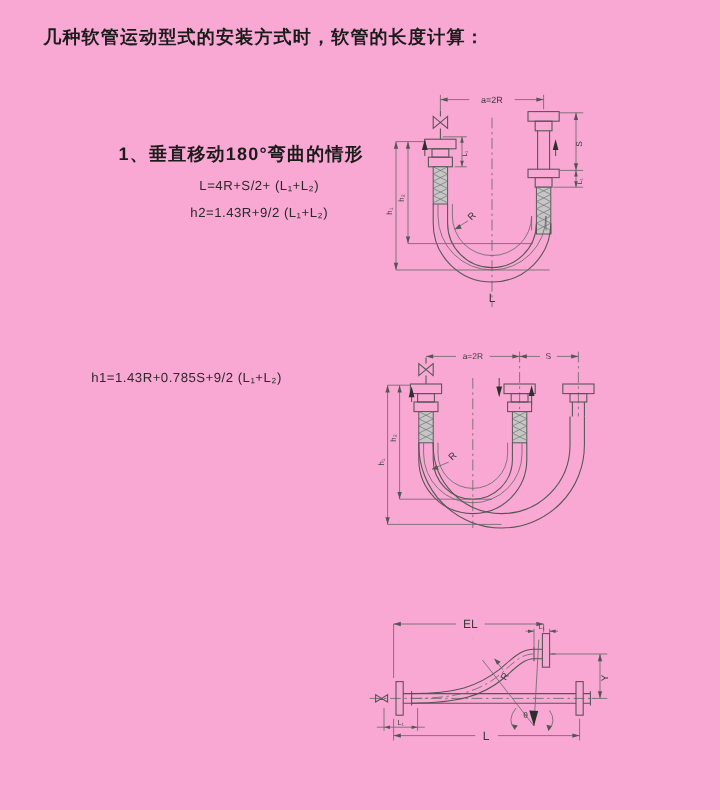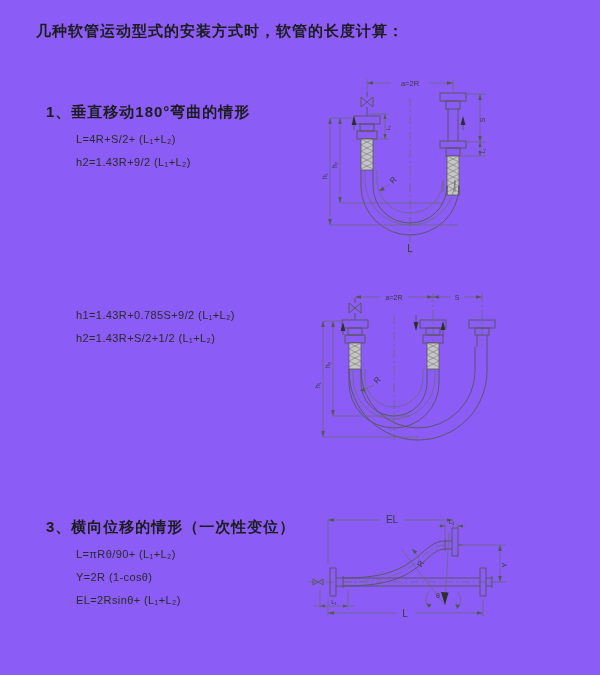--- a/index.html
+++ b/index.html
@@ -3,30 +3,30 @@
 <meta charset="utf-8">
 <style>
   html,body{margin:0;padding:0;}
   body{
     width:600px;height:675px;
     background:#fffefb;
     font-family:"Liberation Sans","DejaVu Sans",sans-serif;
     color:#242424;
     overflow:hidden;
   }
-  .page{position:relative;width:600px;height:675px;background:#8b5cf6;}
+  .page{position:relative;width:600px;height:675px;background:#f9a8d4;}
   .title{
     position:absolute;left:36px;top:22px;
     font-size:15px;font-weight:700;letter-spacing:1px;color:#1c1c1c;
     white-space:nowrap;
   }
   .sec{position:absolute;left:46px;width:310px;}
   .sec-heading{font-size:15px;font-weight:700;letter-spacing:1px;color:#1c1c1c;white-space:nowrap;}
   .formula{margin-left:30px;margin-top:11px;font-size:11px;font-weight:400;color:#2a2a2a;letter-spacing:.4px;white-space:nowrap;}
-  #sec1{top:103px;}
+  #sec1{top:119px;text-align:center;}
   #sec2{top:298px;}
   #sec3{top:518px;}
   svg.diagram{position:absolute;}
   #d1{left:310px;top:70px;width:280px;height:190px;}
   #d2{left:310px;top:285px;width:290px;height:180px;}
   #d3{left:300px;top:505px;width:300px;height:160px;}
   svg .ln{stroke:#565656;stroke-width:0.9;fill:none;}
   svg .thin{stroke:#6a6a6a;stroke-width:0.7;fill:none;}
   svg .cl{stroke:#6a6a6a;stroke-width:0.7;fill:none;stroke-dasharray:9 3 2 3;}
   svg .ah{fill:#555;stroke:none;}
@@ -43,29 +43,22 @@
   <div class="title">几种软管运动型式的安装方式时，软管的长度计算：</div>
 
   <div class="sec" id="sec1">
     <div class="sec-heading">1、垂直移动180°弯曲的情形</div>
     <div class="formula">L=4R+S/2+ (L₁+L₂)</div>
     <div class="formula">h2=1.43R+9/2 (L₁+L₂)</div>
   </div>
 
   <div class="sec" id="sec2">
     <div class="formula">h1=1.43R+0.785S+9/2 (L₁+L₂)</div>
-    <div class="formula">h2=1.43R+S/2+1/2 (L₁+L₂)</div>
   </div>
 
-  <div class="sec" id="sec3">
-    <div class="sec-heading">3、横向位移的情形（一次性变位）</div>
-    <div class="formula">L=πRθ/90+ (L₁+L₂)</div>
-    <div class="formula">Y=2R (1-cosθ)</div>
-    <div class="formula">EL=2Rsinθ+ (L₁+L₂)</div>
-  </div>
 
   <svg class="diagram" id="d1" viewBox="0 0 280 190">
     <path class="cl" d="M100,28 V186"></path>
 
     <g>
       <path class="ln" d="M51,27 L51,37 L57,32 Z M63,27 L63,37 L57,32 Z M57,37 V46 M57,27 V22"></path>
     </g>
 
     <g>
       <rect class="ln" x="44" y="46" width="26" height="8"></rect>

